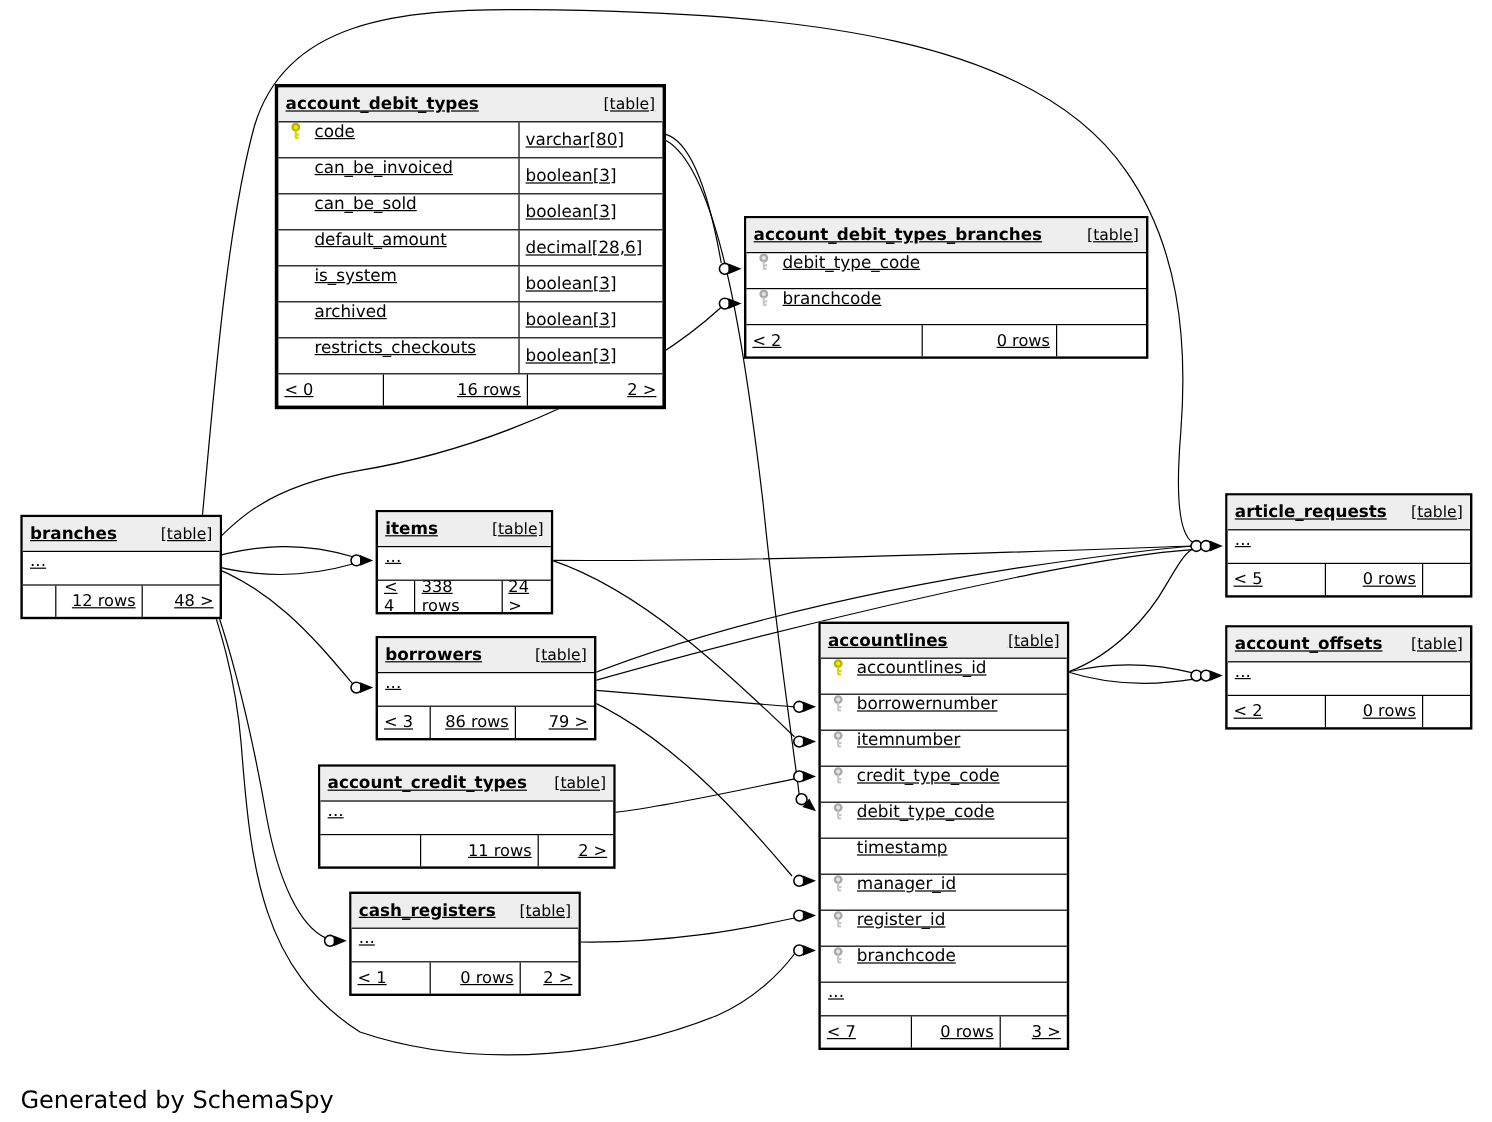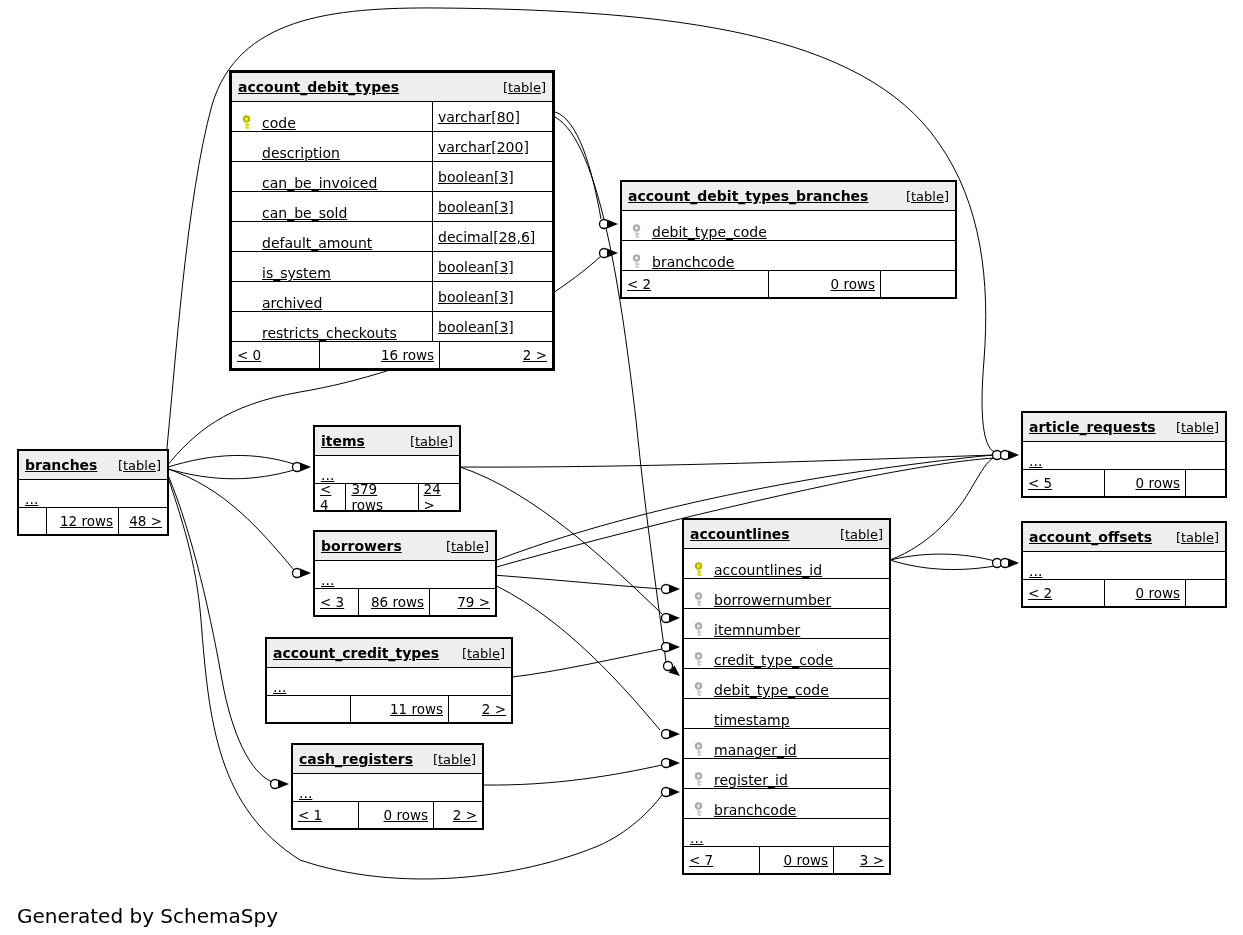--- a/index.html
+++ b/index.html
@@ -6,21 +6,21 @@
   body{position:relative;width:1243px;height:935px;overflow:hidden;
        font-family:"DejaVu Sans","Liberation Sans",sans-serif;color:#000;}
   #edges{position:absolute;left:0;top:0;width:1243px;height:935px;z-index:0;}
   .tbl{position:absolute;z-index:1;background:#fff;border:2px solid #000;
        box-sizing:border-box;font-size:14px;text-decoration:underline;}
   .tbl.main{border-width:3px;}
   .hdr{display:flex;justify-content:space-between;align-items:center;gap:8px;
        background:#eee;height:28px;padding:0 6px;border-bottom:1px solid #000;white-space:nowrap;}
   .tname{font-weight:bold;}
   .ttag{font-size:13px;}
-  .row{display:flex;align-items:flex-end;height:29px;border-bottom:1px solid #000;
+  .row{display:flex;align-items:flex-start;height:29px;border-bottom:1px solid #000;
        padding-left:8px;white-space:nowrap;}
   .ic{width:13px;height:16px;margin-right:9px;display:inline-flex;align-items:center;flex:none;}
   .cn{flex:1 1 auto;overflow:hidden;}
   .ct{flex:none;width:114px;align-self:stretch;display:flex;align-items:center;
       border-left:1px solid #000;padding-left:5px;margin-left:32px;}
   .row.ellip{height:27px;padding-left:6px;}
   .ftr{display:flex;height:26px;font-size:13.5px;}
   .fc{box-sizing:border-box;display:flex;align-items:center;padding:0 5px;border-right:1px solid #000;}
   .fc.last{border-right:none;flex:1 1 auto;}
   .fr-align{justify-content:flex-end;}
@@ -129,25 +129,20 @@
         <svg class="key" width="13" height="16" viewBox="0 0 13 16">
           <circle cx="6.5" cy="4" r="2.7" stroke="#b5b500" stroke-width="2" fill="#f0f000"></circle>
           <path d="M6.5 6.6 V13.5 M6.5 10.2 H9.4 M6.5 13 H8.8" stroke="#d8d800" stroke-width="1.8" fill="none"></path>
         </svg>
       </span>
       <span class="cn">code</span>
       <span class="ct">varchar[80]</span>
     </div>
   <div class="row">
       <span class="ic"></span>
-      <span class="cn">description</span>
-      <span class="ct">varchar[200]</span>
-    </div>
-  <div class="row">
-      <span class="ic"></span>
       <span class="cn">can_be_invoiced</span>
       <span class="ct">boolean[3]</span>
     </div>
   <div class="row">
       <span class="ic"></span>
       <span class="cn">can_be_sold</span>
       <span class="ct">boolean[3]</span>
     </div>
   <div class="row">
       <span class="ic"></span>
@@ -199,42 +194,42 @@
       </span>
       <span class="cn">branchcode</span>
     </div>
   <div class="ftr">
     <span class="fc" style="width:147px">&lt; 2</span>
     <span class="fc fr-align" style="width:112px">0 rows</span>
     <span class="fc last fr-align"></span>
   </div>
 </div>
 
-<div class="tbl" style="left:17px;top:449px;width:152px">
+<div class="tbl" style="left:17px;top:429px;width:168px">
   <div class="hdr">
     <span class="tname">branches</span>
     <span class="ttag">[table]</span>
   </div>
   <div class="row ellip">...</div>
   <div class="ftr">
     <span class="fc" style="width:28px"></span>
     <span class="fc fr-align" style="width:72px">12 rows</span>
     <span class="fc last fr-align">48 &gt;</span>
   </div>
 </div>
 
 <div class="tbl" style="left:313px;top:425px;width:148px">
   <div class="hdr">
     <span class="tname">items</span>
     <span class="ttag">[table]</span>
   </div>
   <div class="row ellip">...</div>
   <div class="ftr">
     <span class="fc" style="width:33px">&lt; 4</span>
-    <span class="fc fr-align" style="width:77px">379 rows</span>
+    <span class="fc fr-align" style="width:77px">338 rows</span>
     <span class="fc last fr-align">24 &gt;</span>
   </div>
 </div>
 
 <div class="tbl" style="left:313px;top:530px;width:184px">
   <div class="hdr">
     <span class="tname">borrowers</span>
     <span class="ttag">[table]</span>
   </div>
   <div class="row ellip">...</div>

